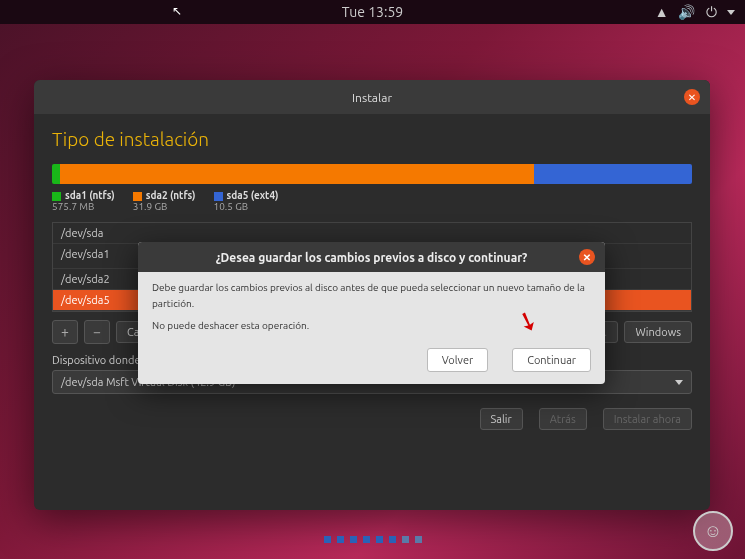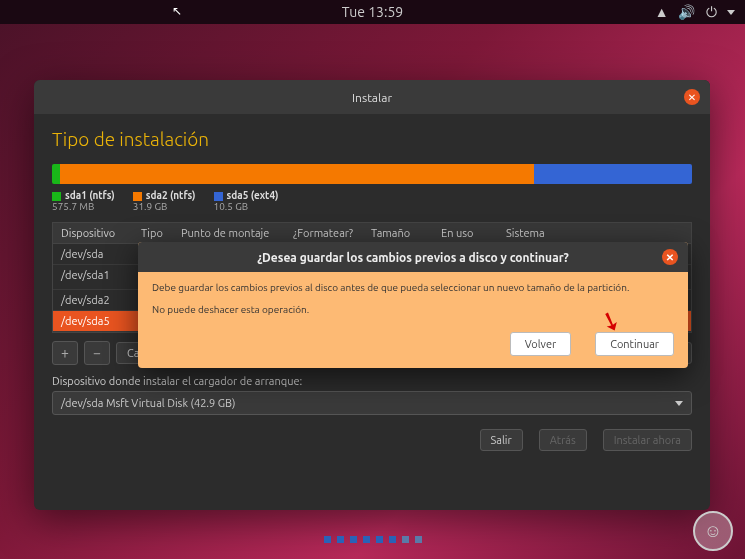--- a/index.html
+++ b/index.html
@@ -30,21 +30,21 @@
 .tr.sel{background:#e95420;color:#fff;}
 .chk{width:14px;height:14px;border:1px solid #666;display:inline-block;}
 .toolbar{display:flex;align-items:center;gap:6px;margin-top:8px;}
 .smbtn{width:26px;height:24px;background:#3a3a3a;border:1px solid #555;color:#aaa;font-size:14px;display:flex;align-items:center;justify-content:center;border-radius:3px;}
 .btn{background:#3a3a3a;border:1px solid #555;color:#ccc;font-size:11px;padding:4px 10px;border-radius:3px;cursor:pointer;}
 .btn.disabled{color:#666;}
 .spacer{flex:1;}
 .bootlabel{color:#ccc;font-size:11px;margin-top:10px;margin-bottom:4px;}
 .select{background:#3a3a3a;border:1px solid #555;color:#ccc;font-size:11px;padding:5px 8px;border-radius:3px;display:flex;justify-content:space-between;align-items:center;}
 .footer{display:flex;justify-content:flex-end;gap:16px;margin-top:14px;}
-.overlay{position:absolute;left:138px;top:242px;width:550px;background:#fdba74;box-shadow:0 8px 30px rgba(0,0,0,.6);border-radius:4px;z-index:10;}
+.overlay{position:absolute;left:138px;top:242px;width:467px;background:#e5e5e5;box-shadow:0 8px 30px rgba(0,0,0,.6);border-radius:4px;z-index:10;}
 .ovtitle{height:30px;background:#3a3a3a;color:#eee;font-size:12px;font-weight:600;display:flex;align-items:center;justify-content:center;position:relative;border-radius:4px 4px 0 0;}
 .ovbody{padding:8px 14px;font-size:10px;color:#333;line-height:1.6;}
 .ovbody p{margin-bottom:6px;}
 .ovfooter{display:flex;justify-content:flex-end;gap:24px;padding:0 14px 12px;}
 .ovbtn{background:#fff;border:1px solid #bbb;color:#444;font-size:11px;padding:5px 14px;border-radius:3px;cursor:pointer;}
 .arrow{position:absolute;right:66px;top:64px;color:#d40000;font-size:26px;transform:rotate(20deg);pointer-events:none;}
 .dots{position:absolute;bottom:16px;left:50%;transform:translateX(-50%);display:flex;gap:6px;}
 .dot{width:7px;height:7px;background:#2962b8;}
 .dot.off{background:#5a7aa8;}
 .watermark{position:absolute;right:12px;bottom:8px;width:40px;height:40px;border:2px solid #ccc;border-radius:50%;display:flex;align-items:center;justify-content:center;color:#ccc;font-size:18px;background:rgba(255,255,255,.3);}
@@ -94,29 +94,20 @@
         </div>
         <div class="legend-item">
           <div class="legend-top">
             <span class="sq" style="background:#3465d4"></span>
             <span class="legend-name">sda5 (ext4)</span>
           </div>
           <span>10.5 GB</span>
         </div>
       </div>
     <div class="table">
-      <div class="thead">
-        <div class="th c0">Dispositivo</div>
-        <div class="th c1">Tipo</div>
-        <div class="th c2">Punto de montaje</div>
-        <div class="th c3">¿Formatear?</div>
-        <div class="th c4">Tamaño</div>
-        <div class="th c5">En uso</div>
-        <div class="th c6">Sistema</div>
-      </div>
       <div id="tbody">
           <div class="tr">
             <div class="td c0">/dev/sda</div>
             <div class="td c1"></div>
             <div class="td c2"></div>
             <div class="td c3"></div>
             <div class="td c4"></div>
             <div class="td c5"></div>
             <div class="td c6"></div>
           </div>

